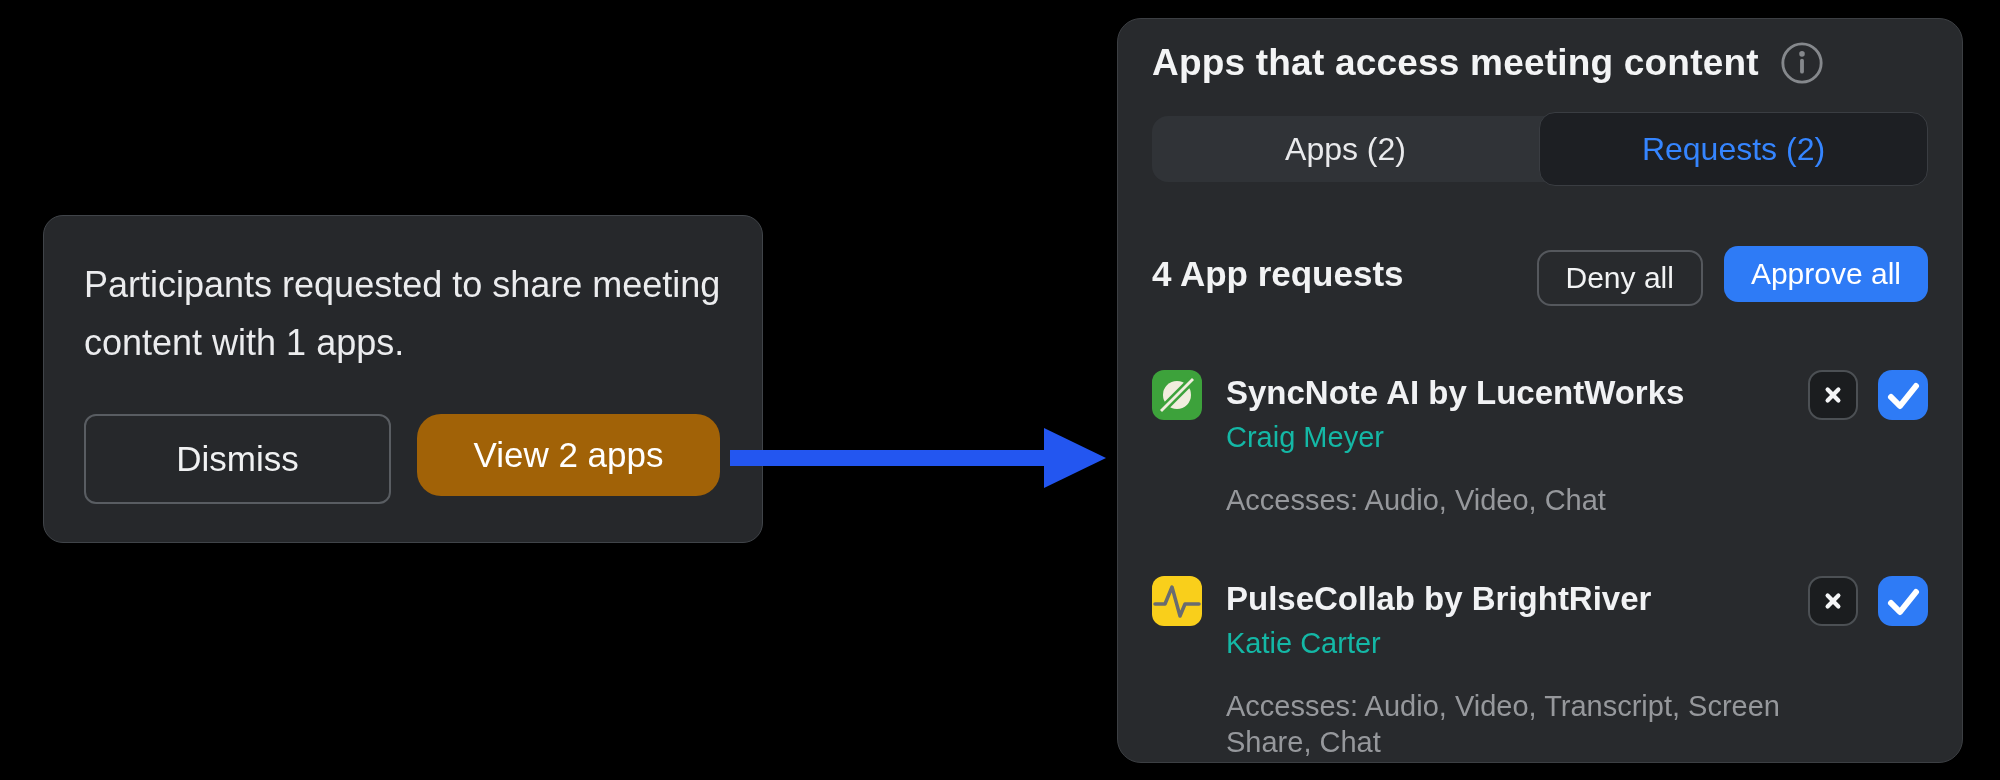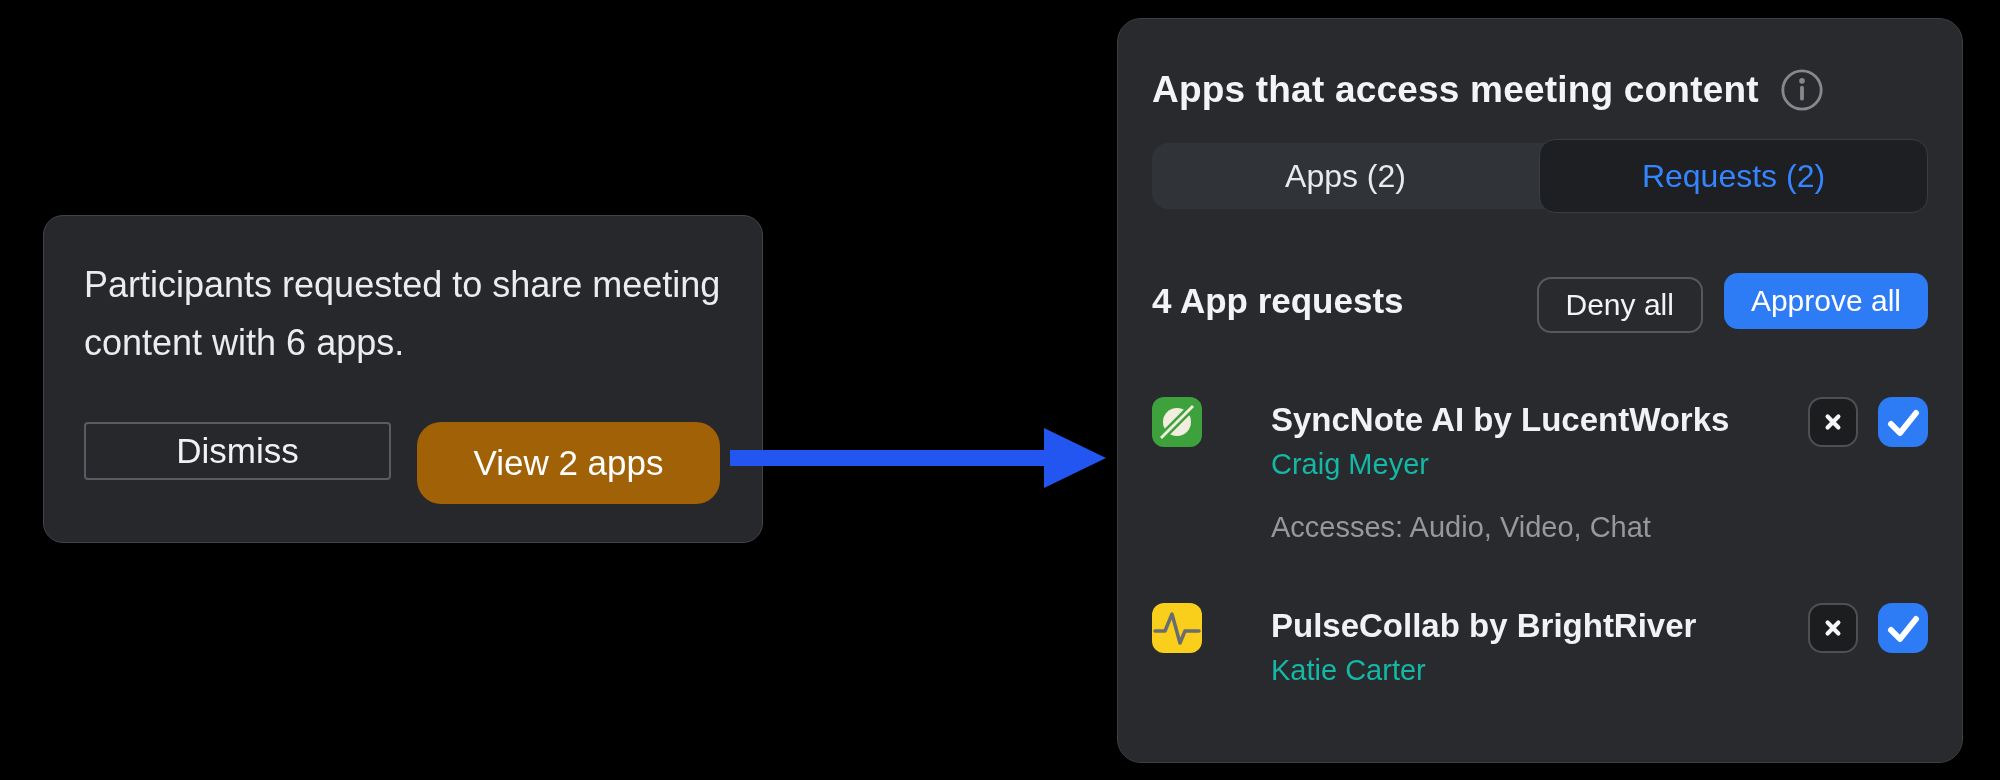--- a/index.html
+++ b/index.html
@@ -20,37 +20,37 @@
   }
   .notif-buttons{
     position:absolute;left:40px;right:42px;bottom:38px;
     display:flex;gap:26px;
   }
   .btn{
     display:flex;align-items:center;justify-content:center;
     box-sizing:border-box;cursor:pointer;user-select:none;
   }
   .btn-dismiss{
-    flex:1;height:58px;border-radius:4px;background:transparent;
+    flex:1;height:90px;border-radius:12px;background:transparent;
     border:2px solid #595d62;color:#f0f1f2;font-size:35px;
   }
   .btn-view{
     flex:1;height:82px;border-radius:24px;background:#a16207;
     border:none;color:#ffffff;font-size:35px;
   }
   
   .arrow-wrap{position:absolute;left:730px;top:424px;width:376px;height:68px;}
   
   .panel{
     position:absolute;left:1117px;top:18px;width:846px;height:745px;
     background:#282a2d;border:1px solid #3c3f43;border-radius:24px;
     box-sizing:border-box;padding:0 34px;
   }
   .panel-header{
-    margin-top:48px;display:flex;align-items:center;gap:20px;
+    margin-top:21px;display:flex;align-items:center;gap:20px;
   }
   .panel-title{
     color:#f3f4f5;font-size:37px;font-weight:700;letter-spacing:.2px;
   }
   .info-icon{width:46px;height:46px;display:flex;align-items:center;}
   .tabbar{
     margin-top:30px;height:66px;background:#303337;border-radius:16px;
     display:flex;position:relative;
   }
   .tab{
@@ -72,40 +72,40 @@
     border:2px solid #55585d;color:#f2f3f4;font-size:30px;margin-right:21px;margin-top:8px;
   }
   .btn-approve{
     height:56px;padding:8px 27px;border-radius:14px;background:#2e7bf6;
     border:none;color:#ffffff;font-size:30px;
   }
   .request-row{display:flex;align-items:flex-start;}
   .row-1{margin-top:64px;}
   .row-2{margin-top:58px;}
   .app-icon{width:50px;height:50px;margin-right:24px;flex:0 0 auto;}
-  .app-texts{flex:1;min-width:0;padding-top:2px;margin-left:45px;}
+  .app-texts{flex:1;min-width:0;padding-top:2px;}
   .app-name{color:#f1f2f4;font-size:33px;font-weight:600;line-height:42px;}
   .app-requester{color:#14b8a6;font-size:29px;line-height:36px;margin-top:5px;}
   .app-accesses{color:#96989c;font-size:29px;line-height:36px;margin-top:27px;}
   .row-controls{display:flex;gap:20px;margin-top:0;flex:0 0 auto;}
   .deny-one{
     width:50px;height:50px;border-radius:14px;background:#1b1d1f;
     border:2px solid #4c5054;box-sizing:border-box;
     display:flex;align-items:center;justify-content:center;cursor:pointer;
   }
   .check-one{
     width:50px;height:50px;border-radius:14px;background:#2e7bf6;
     display:flex;align-items:center;justify-content:center;cursor:pointer;
   }
 </style>
 </head>
 <body>
 
 <div class="notif-card">
-  <div class="notif-message">Participants requested to share meeting content with 6 apps.</div>
+  <div class="notif-message">Participants requested to share meeting content with 1 apps.</div>
   <div class="notif-buttons">
     <div class="btn btn-dismiss">Dismiss</div>
     <div class="btn btn-view">View 2 apps</div>
   </div>
 </div>
 
 <div class="arrow-wrap">
   <svg width="376" height="68" viewBox="0 0 376 68">
     <rect x="0" y="26" width="322" height="16" fill="#2356f0"></rect>
     <polygon points="314,4 376,34 314,64" fill="#2356f0"></polygon>
@@ -167,20 +167,21 @@
   <div class="request-row row-2">
     <span class="app-icon">
       <svg width="50" height="50" viewBox="0 0 50 50">
         <rect x="0" y="0" width="50" height="50" rx="12" fill="#f9cf1b"></rect>
         <polyline points="3,28 13,28 20,11 28,40 33,28 47,28" fill="none" stroke="#696c70" stroke-width="3.5" stroke-linejoin="round" stroke-linecap="round"></polyline>
       </svg>
     </span>
     <div class="app-texts">
       <div class="app-name">PulseCollab by BrightRiver</div>
       <div class="app-requester">Katie Carter</div>
+      <div class="app-accesses">Accesses: Audio, Video, Transcript, Screen Share, Chat</div>
     </div>
     <div class="row-controls">
       <div class="deny-one">
         <svg width="30" height="30" viewBox="0 0 50 50">
           <path d="M16 16 L34 34 M34 16 L16 34" stroke="#f5f6f7" stroke-width="7" stroke-linecap="round"></path>
         </svg>
       </div>
       <div class="check-one">
         <svg width="50" height="50" viewBox="0 0 50 50">
           <path d="M13 27 L22 36 L38 16" stroke="#ffffff" stroke-width="6" fill="none" stroke-linecap="round" stroke-linejoin="round"></path>

